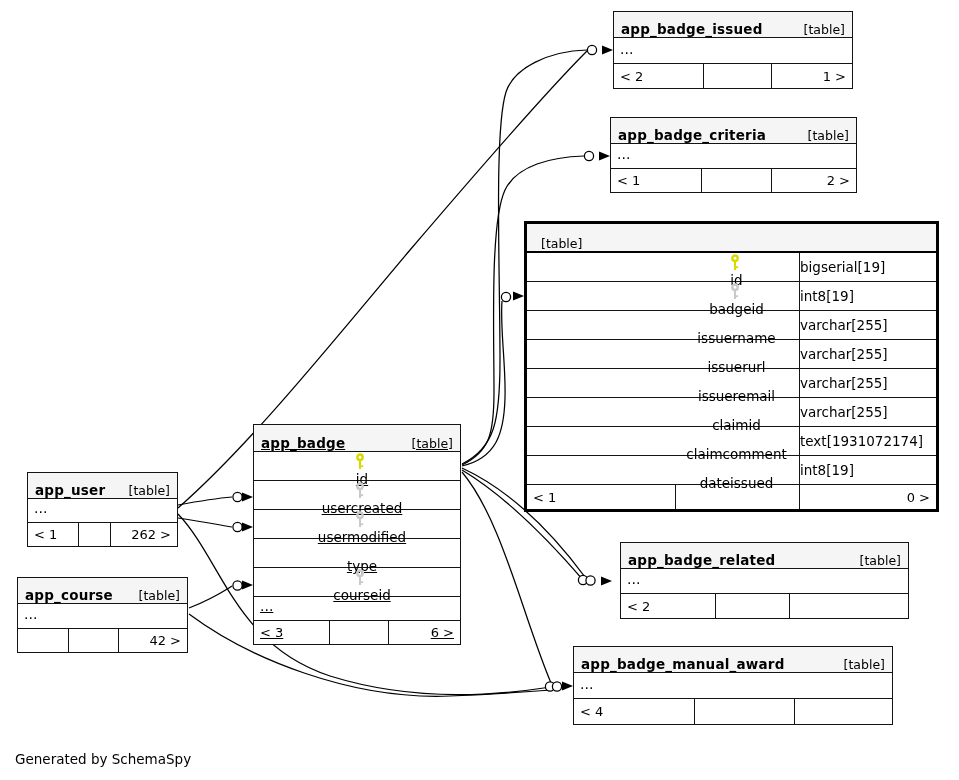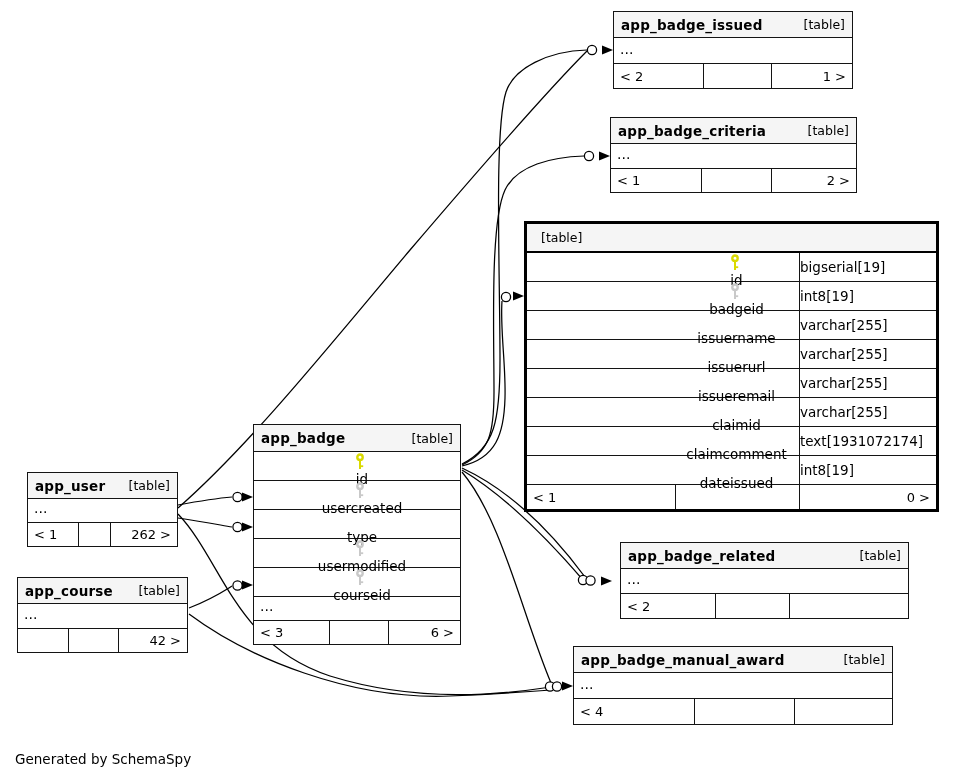--- a/index.html
+++ b/index.html
@@ -16,21 +16,21 @@
     overflow:hidden;
   }
   svg.edges{position:absolute;left:0;top:0;z-index:1;}
   svg.edges path.rel{fill:none;stroke:var(--edge);stroke-width:1.25px;}
   svg.edges circle.term{fill:#ffffff;stroke:var(--edge);stroke-width:1.25px;}
   svg.edges path.arrow{fill:var(--edge);stroke:none;}
 
   .tbl{position:absolute;z-index:2;background:#ffffff;border:1px solid var(--border);box-sizing:border-box;}
   .tbl.focus{border:3px solid #000;}
   .thead{
-    display:flex;justify-content:space-between;align-items:center;
+    display:flex;justify-content:space-between;align-items:flex-end;
     background:var(--header-bg);border-bottom:1px solid var(--border);
     padding:0 7px;box-sizing:border-box;cursor:pointer;
   }
   .tbl.focus .thead{border-bottom:2px solid #000;}
   .tname{font-weight:bold;font-size:13.5px;letter-spacing:0.2px;white-space:nowrap;}
   .ttag{font-size:12.5px;margin-left:7px;white-space:nowrap;}
   .trow{border-bottom:1px solid var(--border);box-sizing:border-box;display:flex;align-items:center;font-size:13.5px;position:relative;}
   .col-row{padding-left:6px;flex-direction:column;}
   .keyicon{width:19px;display:inline-flex;justify-content:center;align-items:center;flex:0 0 19px;}
   .keyicon.pk{color:var(--pk);}
@@ -194,21 +194,21 @@
     <span class="colname">dateissued</span>
     <span class="coltype" style="left:272px">int8[19]</span>
   </div>
   <div class="tfoot" style="height:24px">
     <span class="fcell c1" style="width:148px">&lt; 1</span>
     <span class="fcell c2" style="width:124px"></span>
     <span class="fcell c3">0 &gt;</span>
   </div>
 </div>
 
-<div class="tbl" style="left:253px;top:424px;width:208px;">
+<div class="tbl" style="left:253px;top:424px;width:208px;text-decoration:underline;">
   <div class="thead" style="height:27px">
     <span class="tname">app_badge</span>
     <span class="ttag">[table]</span>
   </div>
   <div class="trow col-row" style="height:29px">
     <span class="keyicon pk">
       <svg width="10" height="17" viewBox="0 0 10 17">
           <circle cx="5" cy="4.2" r="2.7" fill="none" stroke="currentColor" stroke-width="2.4"></circle>
           <line x1="5" y1="7" x2="5" y2="16" stroke="currentColor" stroke-width="2"></line>
           <line x1="5" y1="13.2" x2="8.2" y2="13.2" stroke="currentColor" stroke-width="1.8"></line>
@@ -220,32 +220,32 @@
     <span class="keyicon fk">
       <svg width="10" height="17" viewBox="0 0 10 17">
           <circle cx="5" cy="4.2" r="2.7" fill="none" stroke="currentColor" stroke-width="2.4"></circle>
           <line x1="5" y1="7" x2="5" y2="16" stroke="currentColor" stroke-width="2"></line>
           <line x1="5" y1="13.2" x2="8.2" y2="13.2" stroke="currentColor" stroke-width="1.8"></line>
         </svg>
     </span>
     <span class="colname">usercreated</span>
   </div>
   <div class="trow col-row" style="height:29px">
+    <span class="keyicon fk">
+      <svg width="10" height="17" viewBox="0 0 10 17">
+          <circle cx="5" cy="4.2" r="2.7" fill="none" stroke="currentColor" stroke-width="2.4"></circle>
+          <line x1="5" y1="7" x2="5" y2="16" stroke="currentColor" stroke-width="2"></line>
+          <line x1="5" y1="13.2" x2="8.2" y2="13.2" stroke="currentColor" stroke-width="1.8"></line>
+        </svg>
+    </span>
+    <span class="colname">usermodified</span>
+  </div>
+  <div class="trow col-row" style="height:29px">
     <span class="keyicon"></span>
     <span class="colname">type</span>
-  </div>
-  <div class="trow col-row" style="height:29px">
-    <span class="keyicon fk">
-      <svg width="10" height="17" viewBox="0 0 10 17">
-          <circle cx="5" cy="4.2" r="2.7" fill="none" stroke="currentColor" stroke-width="2.4"></circle>
-          <line x1="5" y1="7" x2="5" y2="16" stroke="currentColor" stroke-width="2"></line>
-          <line x1="5" y1="13.2" x2="8.2" y2="13.2" stroke="currentColor" stroke-width="1.8"></line>
-        </svg>
-    </span>
-    <span class="colname">usermodified</span>
   </div>
   <div class="trow col-row" style="height:29px">
     <span class="keyicon fk">
       <svg width="10" height="17" viewBox="0 0 10 17">
           <circle cx="5" cy="4.2" r="2.7" fill="none" stroke="currentColor" stroke-width="2.4"></circle>
           <line x1="5" y1="7" x2="5" y2="16" stroke="currentColor" stroke-width="2"></line>
           <line x1="5" y1="13.2" x2="8.2" y2="13.2" stroke="currentColor" stroke-width="1.8"></line>
         </svg>
     </span>
     <span class="colname">courseid</span>

